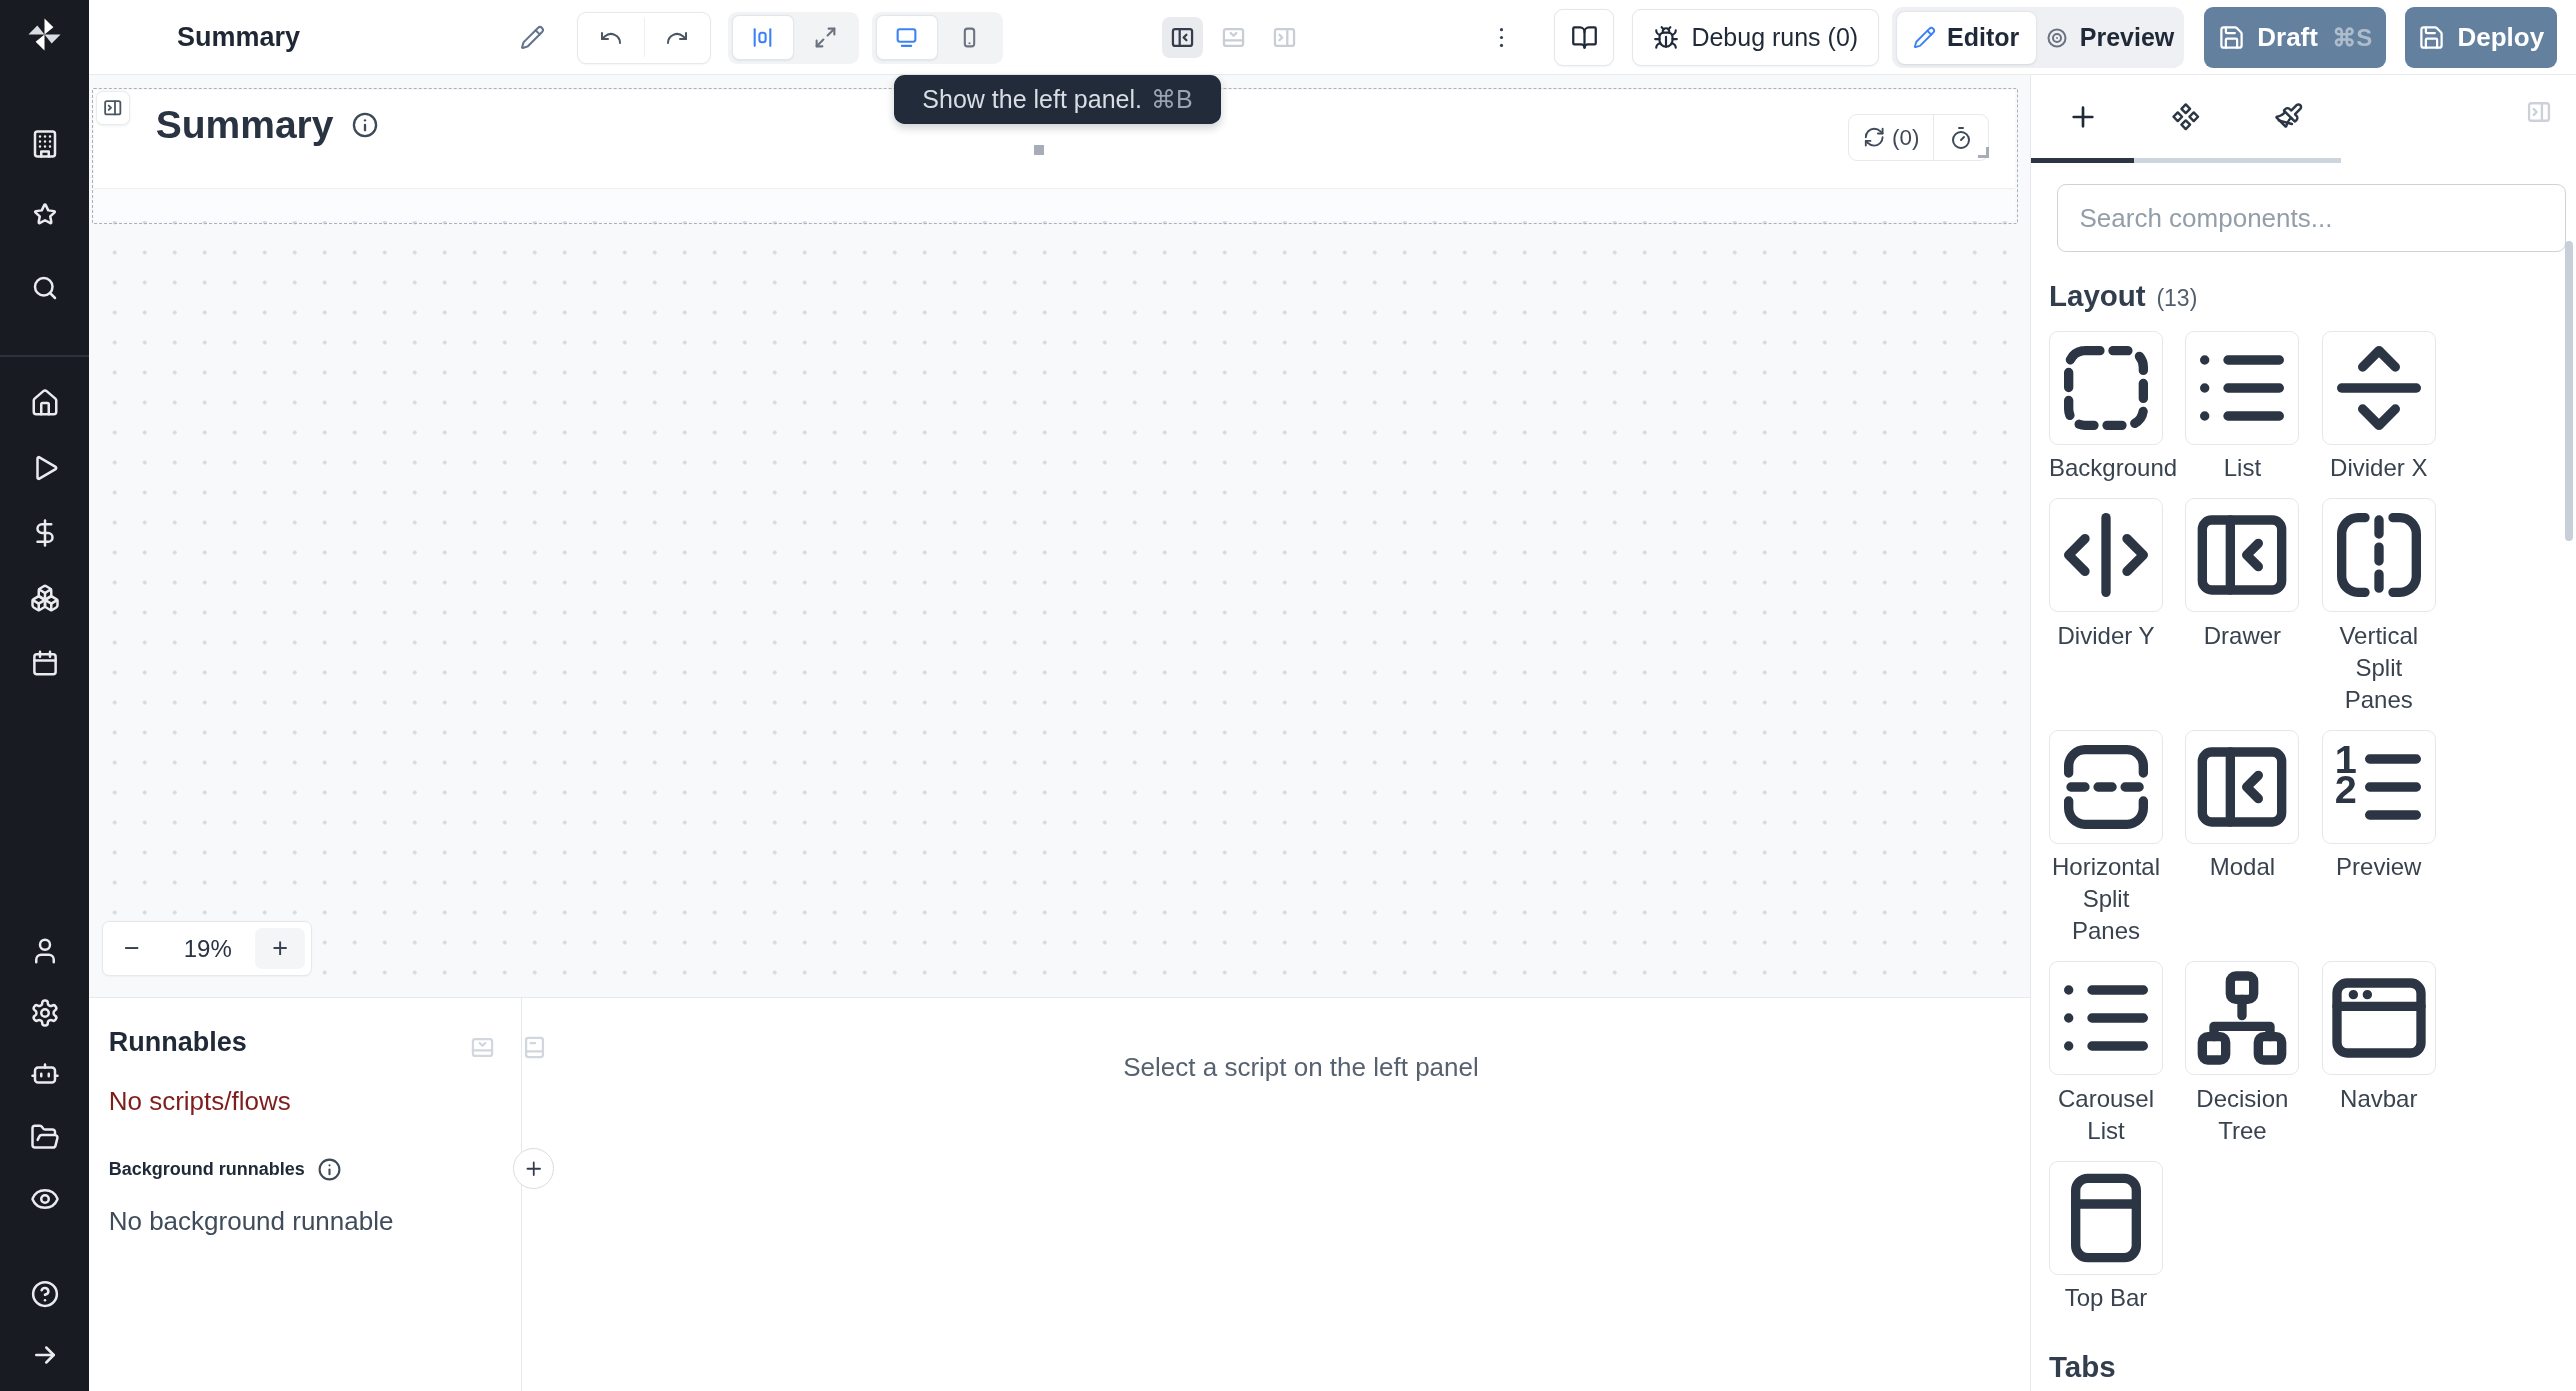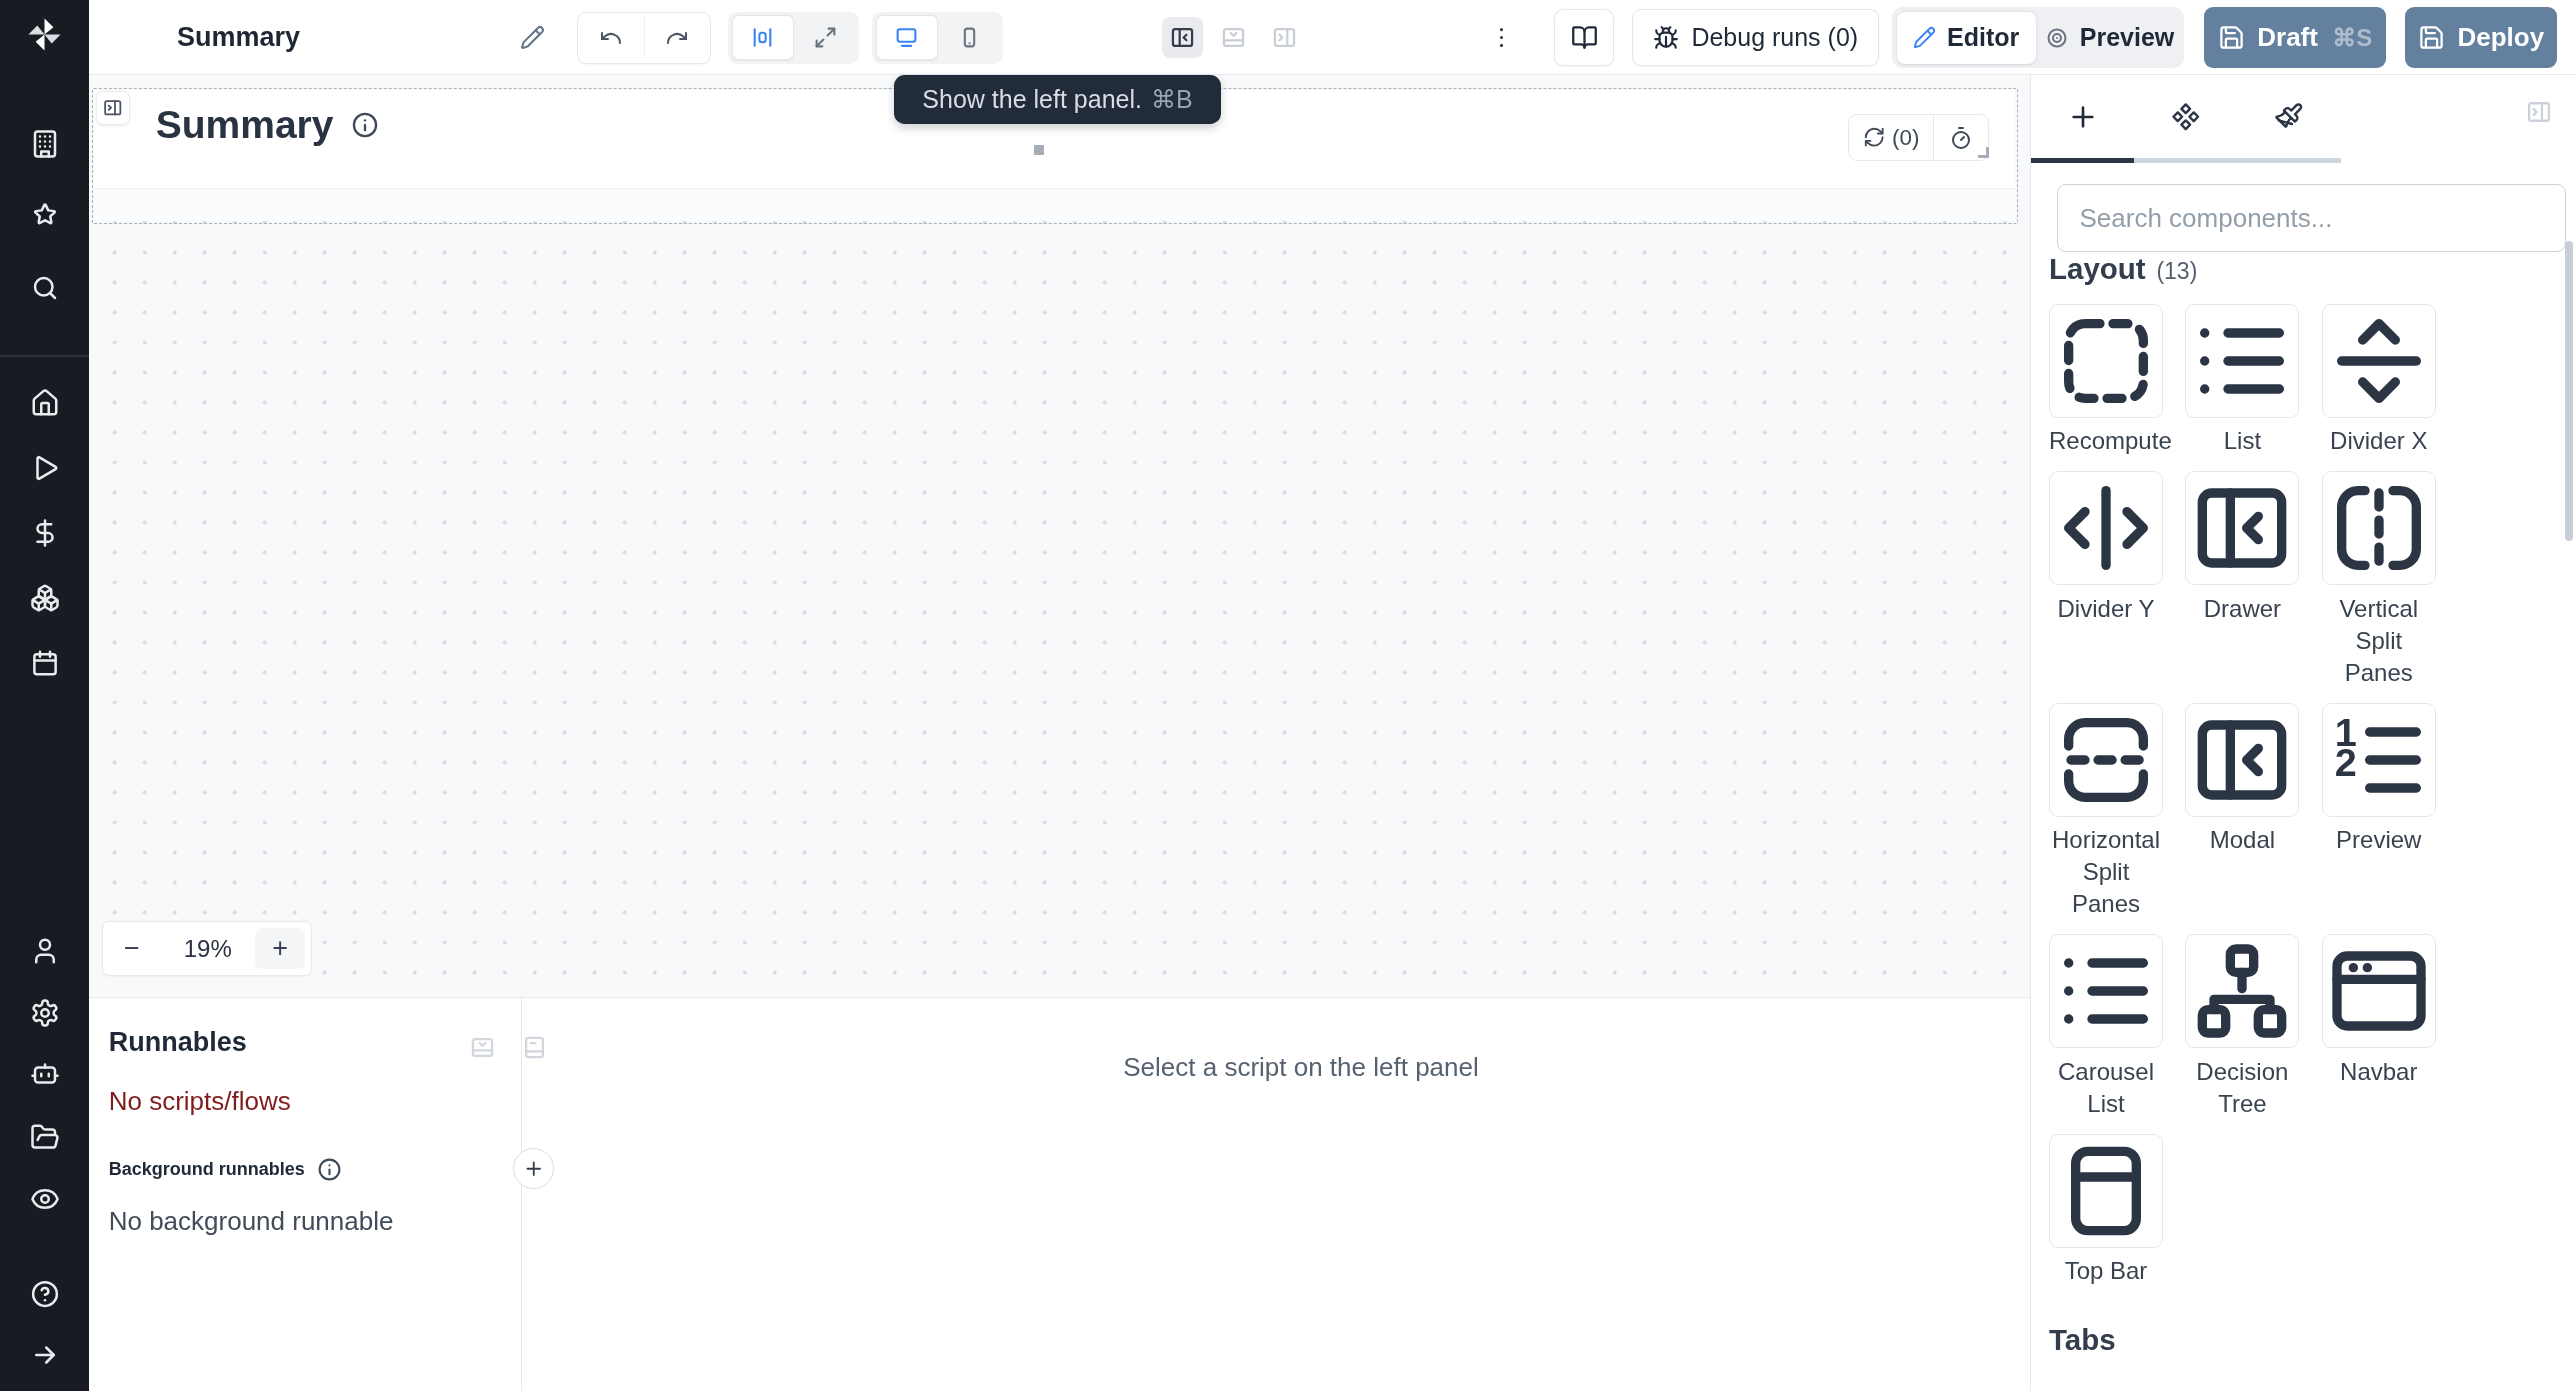--- a/index.html
+++ b/index.html
@@ -90,21 +90,21 @@
   .rp-tabs{position:absolute;left:0;top:0;height:83px;display:flex;}
   .rp-tab{width:103px;height:83px;display:flex;align-items:center;justify-content:center;color:#2b3544;cursor:pointer;}
   .rp-tab .ic{font-size:29.5px;}
   .rp-tab.add .ic{font-size:32px;color:#1f2937;}
   .ul-dark{position:absolute;left:0;top:83px;width:103px;height:4.5px;background:#2b3544;}
   .ul-grey{position:absolute;left:103px;top:83px;width:207px;height:4.5px;background:#cdd5de;}
   .rp-collapse{position:absolute;left:494px;top:23px;font-size:28px;color:#ccd1d9;cursor:pointer;}
   .rp-body{position:absolute;left:18px;right:18px;top:109px;bottom:0;}
   .rp-search{width:100%;height:68px;border:1.8px solid #ced3da;border-radius:9px;font-size:26px;padding:0 21.5px;color:#374151;outline:none;font-family:"Liberation Sans",sans-serif;background:#fff;margin-left:8px;}
   .rp-search::placeholder{color:#939ea9;}
-  .sec-h{font-size:29.5px;font-weight:700;color:#323d4d;display:flex;align-items:baseline;gap:10.7px;}
+  .sec-h{margin-top:27px;font-size:29.5px;font-weight:700;color:#323d4d;display:flex;align-items:baseline;gap:10.7px;}
   .sec-count{font-size:23px;color:#535e6c;font-weight:400;}
   .comp-grid{margin-top:18px;display:grid;grid-template-columns:repeat(3,114px);column-gap:22.4px;row-gap:14.3px;align-items:start;}
   .comp-item{display:flex;flex-direction:column;cursor:pointer;}
   .comp-card{height:114px;border:1.8px solid #e4e8ee;border-radius:9px;background:#fff;display:flex;align-items:center;justify-content:center;font-size:39px;color:#2b3544;}
   .comp-label{margin-top:7.2px;font-size:24px;color:#39434f;text-align:center;line-height:32px;min-height:32px;}
   .sec-h2{margin-top:36px;}
   .rp-scroll{position:absolute;right:2.7px;top:166px;width:8px;height:300px;background:#c9cfd8;border-radius:4.5px;}
 </style>
 </head>
 <body>
@@ -594,21 +594,21 @@
         <span>Layout</span>
         <span class="sec-count">(13)</span>
       </div>
       <div class="comp-grid" id="layout-grid">
           <div class="comp-item">
             <div class="comp-card">
               <svg viewBox="0 0 24 24" fill="none" stroke="currentColor" stroke-width="2" stroke-linecap="round" stroke-linejoin="round">
                 <rect x="4" y="4" width="16" height="16" rx="3.5" stroke-dasharray="3.2 2.8"></rect>
               </svg>
             </div>
-            <div class="comp-label">Recompute</div>
+            <div class="comp-label">Background</div>
           </div>
           <div class="comp-item">
             <div class="comp-card">
               <svg viewBox="0 0 24 24" fill="none" stroke="currentColor" stroke-width="2" stroke-linecap="round" stroke-linejoin="round">
                 <path d="M9 6h11M9 12h11M9 18h11"></path>
                 <path d="M4 6h.01M4 12h.01M4 18h.01"></path>
               </svg>
             </div>
             <div class="comp-label">List</div>
           </div>

